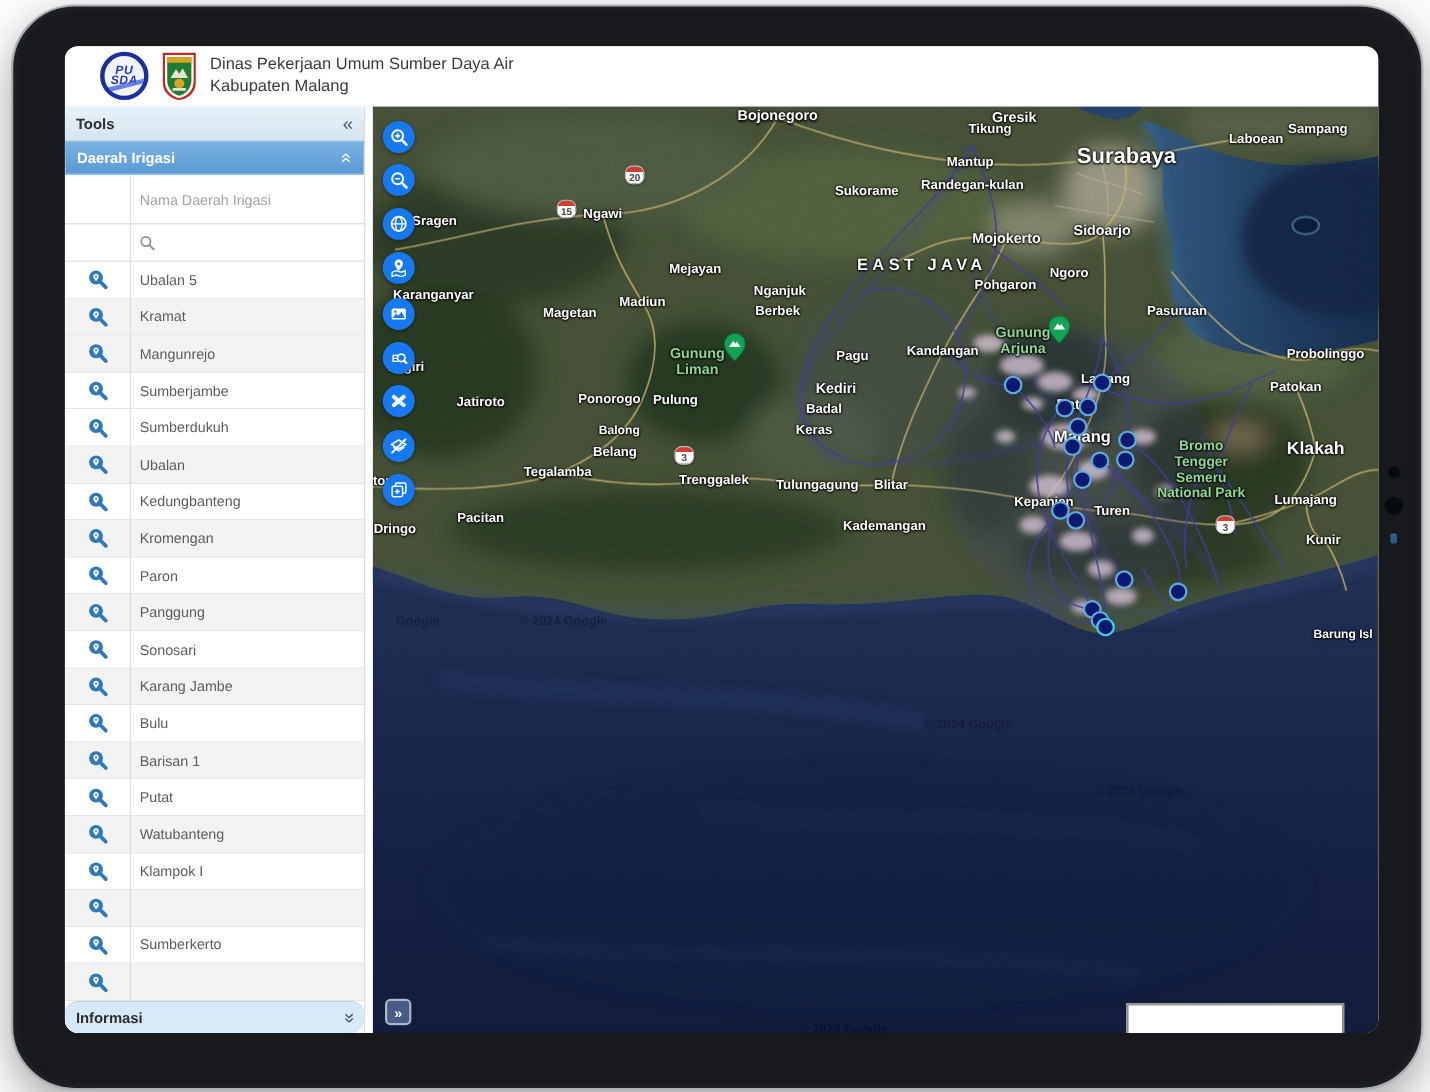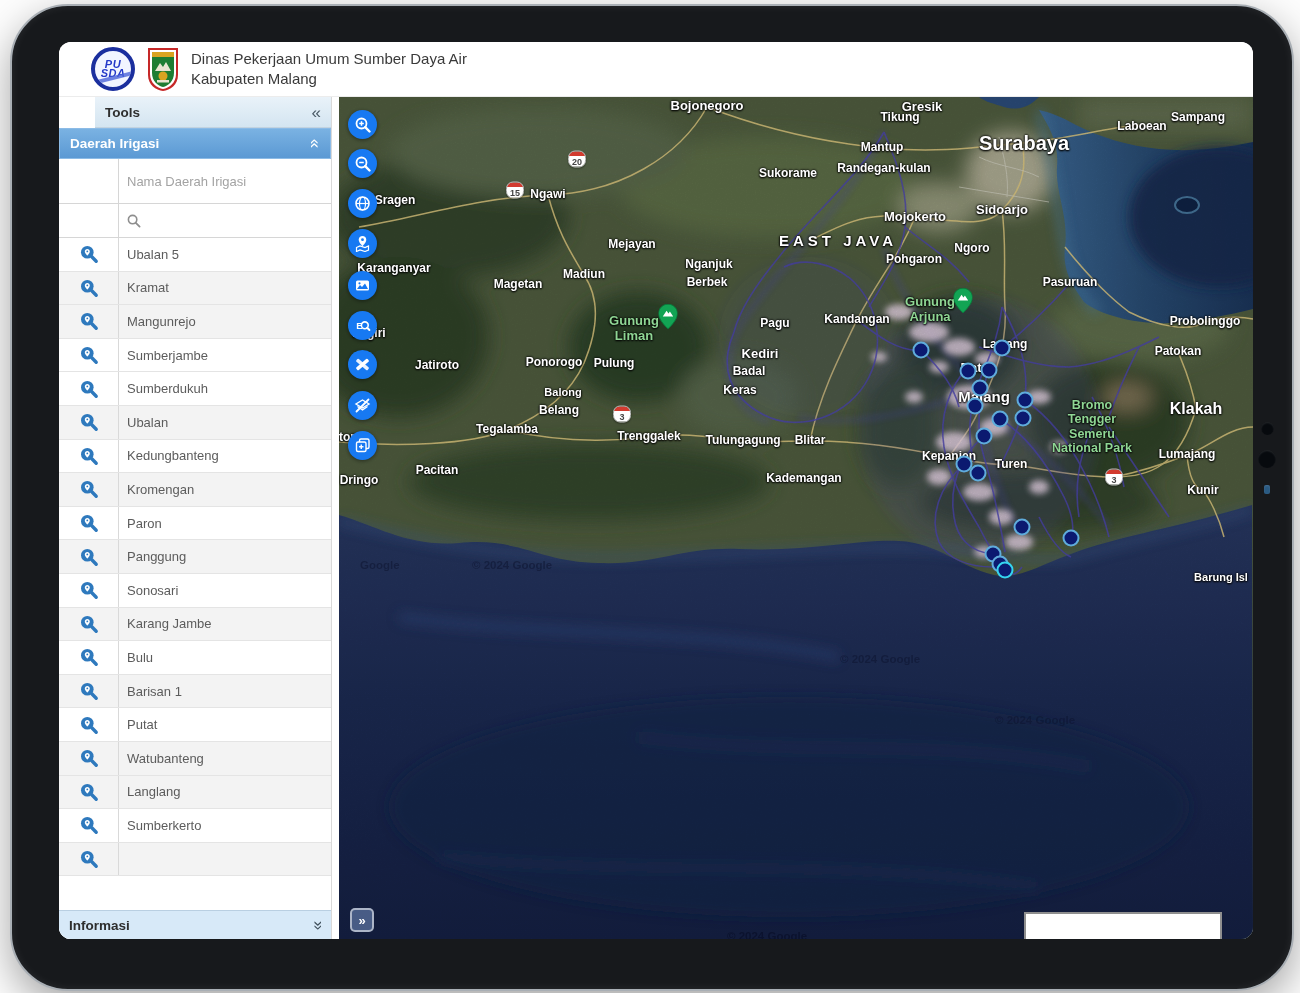--- a/index.html
+++ b/index.html
@@ -15,40 +15,40 @@
   
   .hdr{position:absolute;left:0;top:0;width:100%;height:55px;background:#fff;display:flex;align-items:center;gap:11px;padding-left:32px;box-sizing:border-box;border-bottom:1px solid #ececec;}
   .logo-pusda{width:44px;height:44px;border-radius:50%;background:#f2f5ff;border:4px solid #1b2f9e;display:flex;flex-direction:column;align-items:center;justify-content:center;box-sizing:border-box;position:relative;overflow:hidden;}
   .logo-pusda span{font-size:11px;font-weight:bold;font-style:italic;color:#2438c8;line-height:.85;letter-spacing:.5px;}
   .logo-pusda:after{content:"";position:absolute;left:-4px;top:24px;width:52px;height:4px;background:#4a63d8;transform:rotate(-14deg);opacity:.8;}
   .crest{width:34px;height:45px;}
   .hdr-title{font-size:15px;color:#3a3a3a;line-height:1.35;}
   
   .app{position:absolute;left:0;top:55px;width:100%;height:842px;background:#fff;}
   .sidebar{position:absolute;left:0;top:0;width:272px;height:842px;background:#fff;border-right:1px solid #d9d9d9;overflow:hidden;}
-  .toolsbar{height:30px;background:linear-gradient(#e9f2f9,#d4e5f1);border-bottom:1px solid #c2d3e0;display:flex;align-items:center;justify-content:space-between;padding:0 10px;margin-left:36px;}
+  .toolsbar{height:30px;background:linear-gradient(#e9f2f9,#d4e5f1);border-bottom:1px solid #c2d3e0;display:flex;align-items:center;justify-content:space-between;padding:0 10px;}
   .toolsbar .t{font-size:13.5px;font-weight:bold;color:#2e2e2e;}
   .chev{font-size:17px;color:#4a5a66;line-height:1;display:inline-block;cursor:pointer;}
   .panelhdr{height:31px;background:linear-gradient(#7ab2e2,#5b99d4);border:1px solid #8cbbe6;box-sizing:border-box;display:flex;align-items:center;justify-content:space-between;padding:0 10px;}
   .panelhdr .t{font-size:13.5px;font-weight:bold;color:#fff;}
   .chev-up{color:#fff;transform:rotate(90deg);}
   .chev-down{transform:rotate(-90deg);color:#3e4e5a;}
   .gridhead{height:44px;display:flex;border-bottom:1px solid #d6d6d6;}
   .gridhead .cell-i{width:59px;border-right:1px solid #d6d6d6;}
   .gridhead .cell-t{flex:1;display:flex;align-items:center;padding-left:8px;font-size:13px;color:#a3a3a3;}
   .searchrow{height:33px;display:flex;border-bottom:1px solid #d6d6d6;}
   .searchrow .cell-i{width:59px;border-right:1px solid #d6d6d6;}
   .searchrow .cell-t{flex:1;display:flex;align-items:center;padding-left:8px;gap:6px;}
   .searchrow input{border:none;outline:none;flex:1;font-size:13px;color:#555;background:transparent;}
   .irr-list{}
   .srow{height:33.6px;display:flex;border-bottom:1px solid #e4e4e4;box-sizing:border-box;background:#fff;cursor:pointer;}
   .srow.alt{background:#f3f3f3;}
   .srow .cell-i{width:59px;border-right:1px solid #d9d9d9;display:flex;align-items:center;justify-content:center;}
   .srow .cell-t{flex:1;display:flex;align-items:center;padding-left:8px;font-size:13px;color:#5c5c5c;}
-  .informasi{position:absolute;left:0;bottom:0;width:100%;height:29px;background:#d7e9f8;border-top:1px solid #b9cfe2;display:flex;align-items:center;justify-content:space-between;padding:0 10px;box-sizing:border-box;}
+  .informasi{position:absolute;left:0;bottom:0;width:100%;height:29px;background:#d7e9f8;border-top:1px solid #b9cfe2;display:flex;align-items:center;justify-content:space-between;padding:0 10px;box-sizing:border-box;border-radius:12px;}
   .informasi .t{font-size:13.5px;font-weight:bold;color:#2e2e2e;}
   
   .map{position:absolute;left:280px;top:0;width:914px;height:842px;overflow:hidden;background:#1e2c56;}
   .map svg.terrain{position:absolute;left:0;top:0;width:914px;height:842px;}
   .lbl{position:absolute;transform:translate(-50%,-50%);color:#fff;font-weight:bold;white-space:pre;text-align:center;
     text-shadow:0 0 2px #000,0 0 3px rgba(0,0,0,.9),0 1px 2px rgba(0,0,0,.9);line-height:1.15;pointer-events:none;}
   .lbl.c-g{color:#8fd694;}
   .lbl.c-r{letter-spacing:4px;}
   .lbl.c-b{font-size:20px;}
   .mctl{position:absolute;left:9px;width:29px;height:29px;border-radius:50%;display:flex;align-items:center;justify-content:center;
@@ -289,30 +289,40 @@
                 <div class="cell-i">
                   <svg width="20" height="20" viewBox="0 0 20 20">
                     <line x1="12.8" y1="12.8" x2="17.2" y2="17.2" stroke="#2e79bd" stroke-width="3.4" stroke-linecap="round"></line>
                     <circle cx="8.3" cy="8.3" r="6.3" fill="#2e79bd"></circle>
                     <path d="M8.3,4.9 C6.9,4.9 5.8,6 5.8,7.4 C5.8,9.2 8.3,11.6 8.3,11.6 C8.3,11.6 10.8,9.2 10.8,7.4 C10.8,6 9.7,4.9 8.3,4.9 Z" fill="#fff"></path>
                     <circle cx="8.3" cy="7.4" r="0.9" fill="#2e79bd"></circle>
                   </svg>
                 </div>
                 <div class="cell-t">Watubanteng</div>
               </div>
-              <div class="srow alt">
-                <div class="cell-i">
-                  <svg width="20" height="20" viewBox="0 0 20 20">
-                    <line x1="12.8" y1="12.8" x2="17.2" y2="17.2" stroke="#2e79bd" stroke-width="3.4" stroke-linecap="round"></line>
-                    <circle cx="8.3" cy="8.3" r="6.3" fill="#2e79bd"></circle>
-                    <path d="M8.3,4.9 C6.9,4.9 5.8,6 5.8,7.4 C5.8,9.2 8.3,11.6 8.3,11.6 C8.3,11.6 10.8,9.2 10.8,7.4 C10.8,6 9.7,4.9 8.3,4.9 Z" fill="#fff"></path>
-                    <circle cx="8.3" cy="7.4" r="0.9" fill="#2e79bd"></circle>
-                  </svg>
-                </div>
-                <div class="cell-t">Langlang</div>
+              <div class="srow">
+                <div class="cell-i">
+                  <svg width="20" height="20" viewBox="0 0 20 20">
+                    <line x1="12.8" y1="12.8" x2="17.2" y2="17.2" stroke="#2e79bd" stroke-width="3.4" stroke-linecap="round"></line>
+                    <circle cx="8.3" cy="8.3" r="6.3" fill="#2e79bd"></circle>
+                    <path d="M8.3,4.9 C6.9,4.9 5.8,6 5.8,7.4 C5.8,9.2 8.3,11.6 8.3,11.6 C8.3,11.6 10.8,9.2 10.8,7.4 C10.8,6 9.7,4.9 8.3,4.9 Z" fill="#fff"></path>
+                    <circle cx="8.3" cy="7.4" r="0.9" fill="#2e79bd"></circle>
+                  </svg>
+                </div>
+                <div class="cell-t">Klampok I</div>
+              </div>
+              <div class="srow alt">
+                <div class="cell-i">
+                  <svg width="20" height="20" viewBox="0 0 20 20">
+                    <line x1="12.8" y1="12.8" x2="17.2" y2="17.2" stroke="#2e79bd" stroke-width="3.4" stroke-linecap="round"></line>
+                    <circle cx="8.3" cy="8.3" r="6.3" fill="#2e79bd"></circle>
+                    <path d="M8.3,4.9 C6.9,4.9 5.8,6 5.8,7.4 C5.8,9.2 8.3,11.6 8.3,11.6 C8.3,11.6 10.8,9.2 10.8,7.4 C10.8,6 9.7,4.9 8.3,4.9 Z" fill="#fff"></path>
+                    <circle cx="8.3" cy="7.4" r="0.9" fill="#2e79bd"></circle>
+                  </svg>
+                </div>
               </div>
               <div class="srow">
                 <div class="cell-i">
                   <svg width="20" height="20" viewBox="0 0 20 20">
                     <line x1="12.8" y1="12.8" x2="17.2" y2="17.2" stroke="#2e79bd" stroke-width="3.4" stroke-linecap="round"></line>
                     <circle cx="8.3" cy="8.3" r="6.3" fill="#2e79bd"></circle>
                     <path d="M8.3,4.9 C6.9,4.9 5.8,6 5.8,7.4 C5.8,9.2 8.3,11.6 8.3,11.6 C8.3,11.6 10.8,9.2 10.8,7.4 C10.8,6 9.7,4.9 8.3,4.9 Z" fill="#fff"></path>
                     <circle cx="8.3" cy="7.4" r="0.9" fill="#2e79bd"></circle>
                   </svg>
                 </div>

